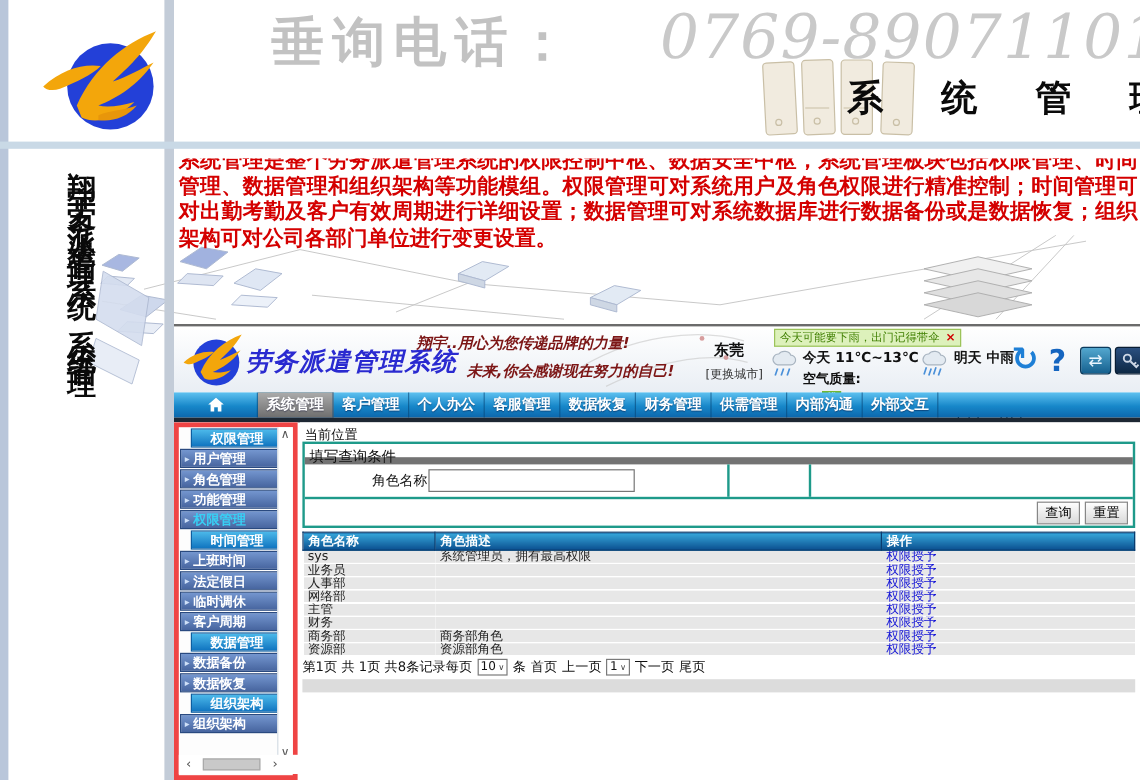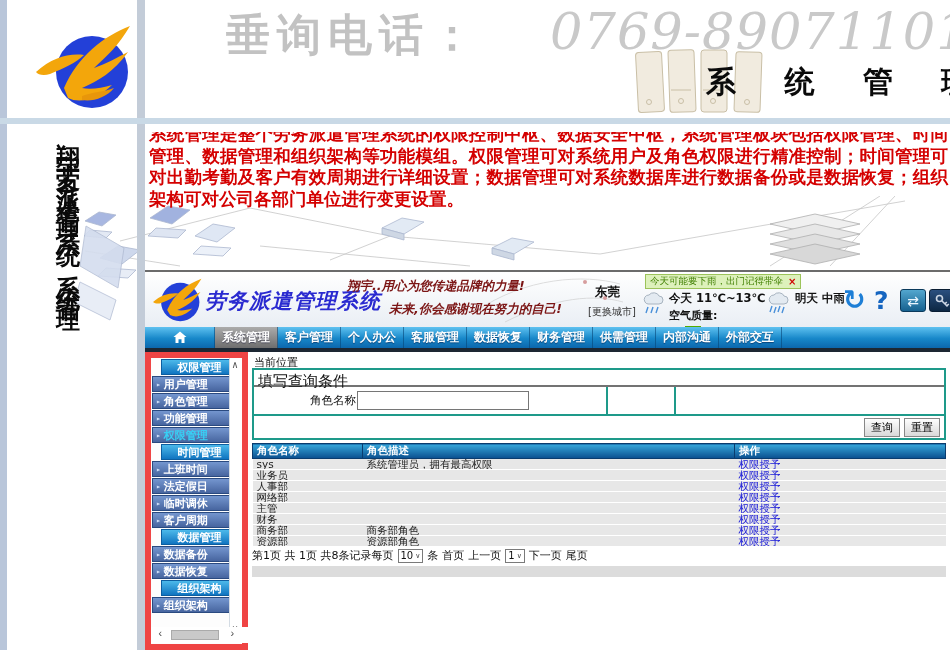--- a/index.html
+++ b/index.html
@@ -56,40 +56,40 @@
   .btn-key  { left:784px; background:linear-gradient(#2a4f7f,#0d2844); border:1px solid #091d33; }
 
   
   .navbar { position:absolute; left:0; top:57px; width:805px; height:21px; display:flex; background:linear-gradient(#5ec1f0,#1787c9 55%,#0c67ad); }
   .nav-home { width:70px; display:flex; align-items:center; justify-content:center; border-right:1px solid rgba(6,70,120,.6); cursor:pointer; }
   .nav-tab { width:63px; line-height:21px; text-align:center; color:#fff; font-size:12px; font-weight:bold; border-right:1px solid rgba(6,70,120,.6); text-shadow:0 1px 1px rgba(0,0,40,.45); cursor:pointer; white-space:nowrap; overflow:hidden;}
   .nav-tab.active { background:linear-gradient(#ababab,#6e6e6e); }
   .dark-strip { position:absolute; left:0; top:78px; width:805px; height:4px; background:#1d2733; }
 
   
-  .menu-panel { position:absolute; left:0; top:82px; width:103px; height:298px; background:#fdfdfd; border:6px solid #ef4444;font-family:Liberation Mono, monospace; }
+  .menu-panel { position:absolute; left:0; top:82px; width:103px; height:298px; background:#fdfdfd; border:4px solid #ef4444; }
   .menu-list { position:absolute; left:1px; top:1px; width:86px; }
   .menu-row { height:16px; margin-bottom:1px; display:flex; align-items:center; font-size:11px; font-weight:bold; color:#fff; cursor:pointer; white-space:nowrap; overflow:hidden;}
   .menu-header { margin-left:9px; width:77px; justify-content:center; background:linear-gradient(#4cb9ea,#1074c0); border:1px solid #0d5ea0; }
   .menu-item { width:86px; background:linear-gradient(#7496cf,#47659f); border:1px solid #2a4a80; padding-left:3px; }
   .menu-item .bullet { color:#cfe0f8; font-size:8px; margin-right:3px; }
   .menu-item.active { color:#37d0f5; }
   .vscroll { position:absolute; right:0; top:0; width:13px; height:279px; background:#fff; border-left:1px solid #d4dce4; }
   .vscroll .arr-up { position:absolute; top:1px; left:2px; font-size:10px; color:#555; cursor:pointer;}
   .vscroll .arr-dn { position:absolute; bottom:2px; left:2px; font-size:10px; color:#555; cursor:pointer;}
   .hscroll { position:absolute; left:0; bottom:1px; width:101px; height:16px; background:#fff; }
   .hscroll .arr-l { position:absolute; left:6px; top:1px; font-size:11px; color:#555; cursor:pointer;}
   .hscroll .arr-r { position:absolute; left:78px; top:1px; font-size:11px; color:#555; cursor:pointer;}
   .hscroll .thumb { position:absolute; left:20px; top:3px; width:48px; height:10px; background:#c9c9c9; border:1px solid #aaa; cursor:pointer;}
 
   
   .content { position:absolute; left:105px; top:82px; width:700px; height:298px; background:#fff; }
   .breadcrumb { position:absolute; left:4px; top:3px; font-size:11px; color:#111; }
   .query-table { position:absolute; left:2px; top:16px; width:694px; border:2px solid #1e9a8a; background:#fff; }
-  .q-header { height:17px; border-bottom:2px solid #737373; font-size:15px; color:#111; padding:2px 4px; }
+  .q-header { height:17px; border-bottom:6px solid #737373; font-size:12px; color:#111; padding:2px 4px; }
   .q-row { height:29px; display:flex; border-bottom:2px solid #1e9a8a; }
   .q-cell1 { width:352px; display:flex; align-items:center; }
   .q-label { width:102px; text-align:right; font-size:11.5px; color:#111; }
   .q-input { width:172px; height:19px; border:1px solid #767676; margin-left:1px; font-size:11px; padding:0 2px;}
   .q-cell2 { width:70px; border-left:2px solid #1e9a8a; border-right:2px solid #1e9a8a; }
   .q-cell3 { flex:1; }
   .q-buttons { height:22px; display:flex; justify-content:flex-end; align-items:center; gap:4px; padding-right:4px;padding-left:28px; }
   .q-btn { font-size:11px; padding:1px 6px; background:linear-gradient(#fefefe,#d9d9d9); border:1px solid #878787; cursor:pointer; font-family:inherit; }
 
   .data-table { position:absolute; left:2px; top:91px; width:694px; border-collapse:collapse; }

